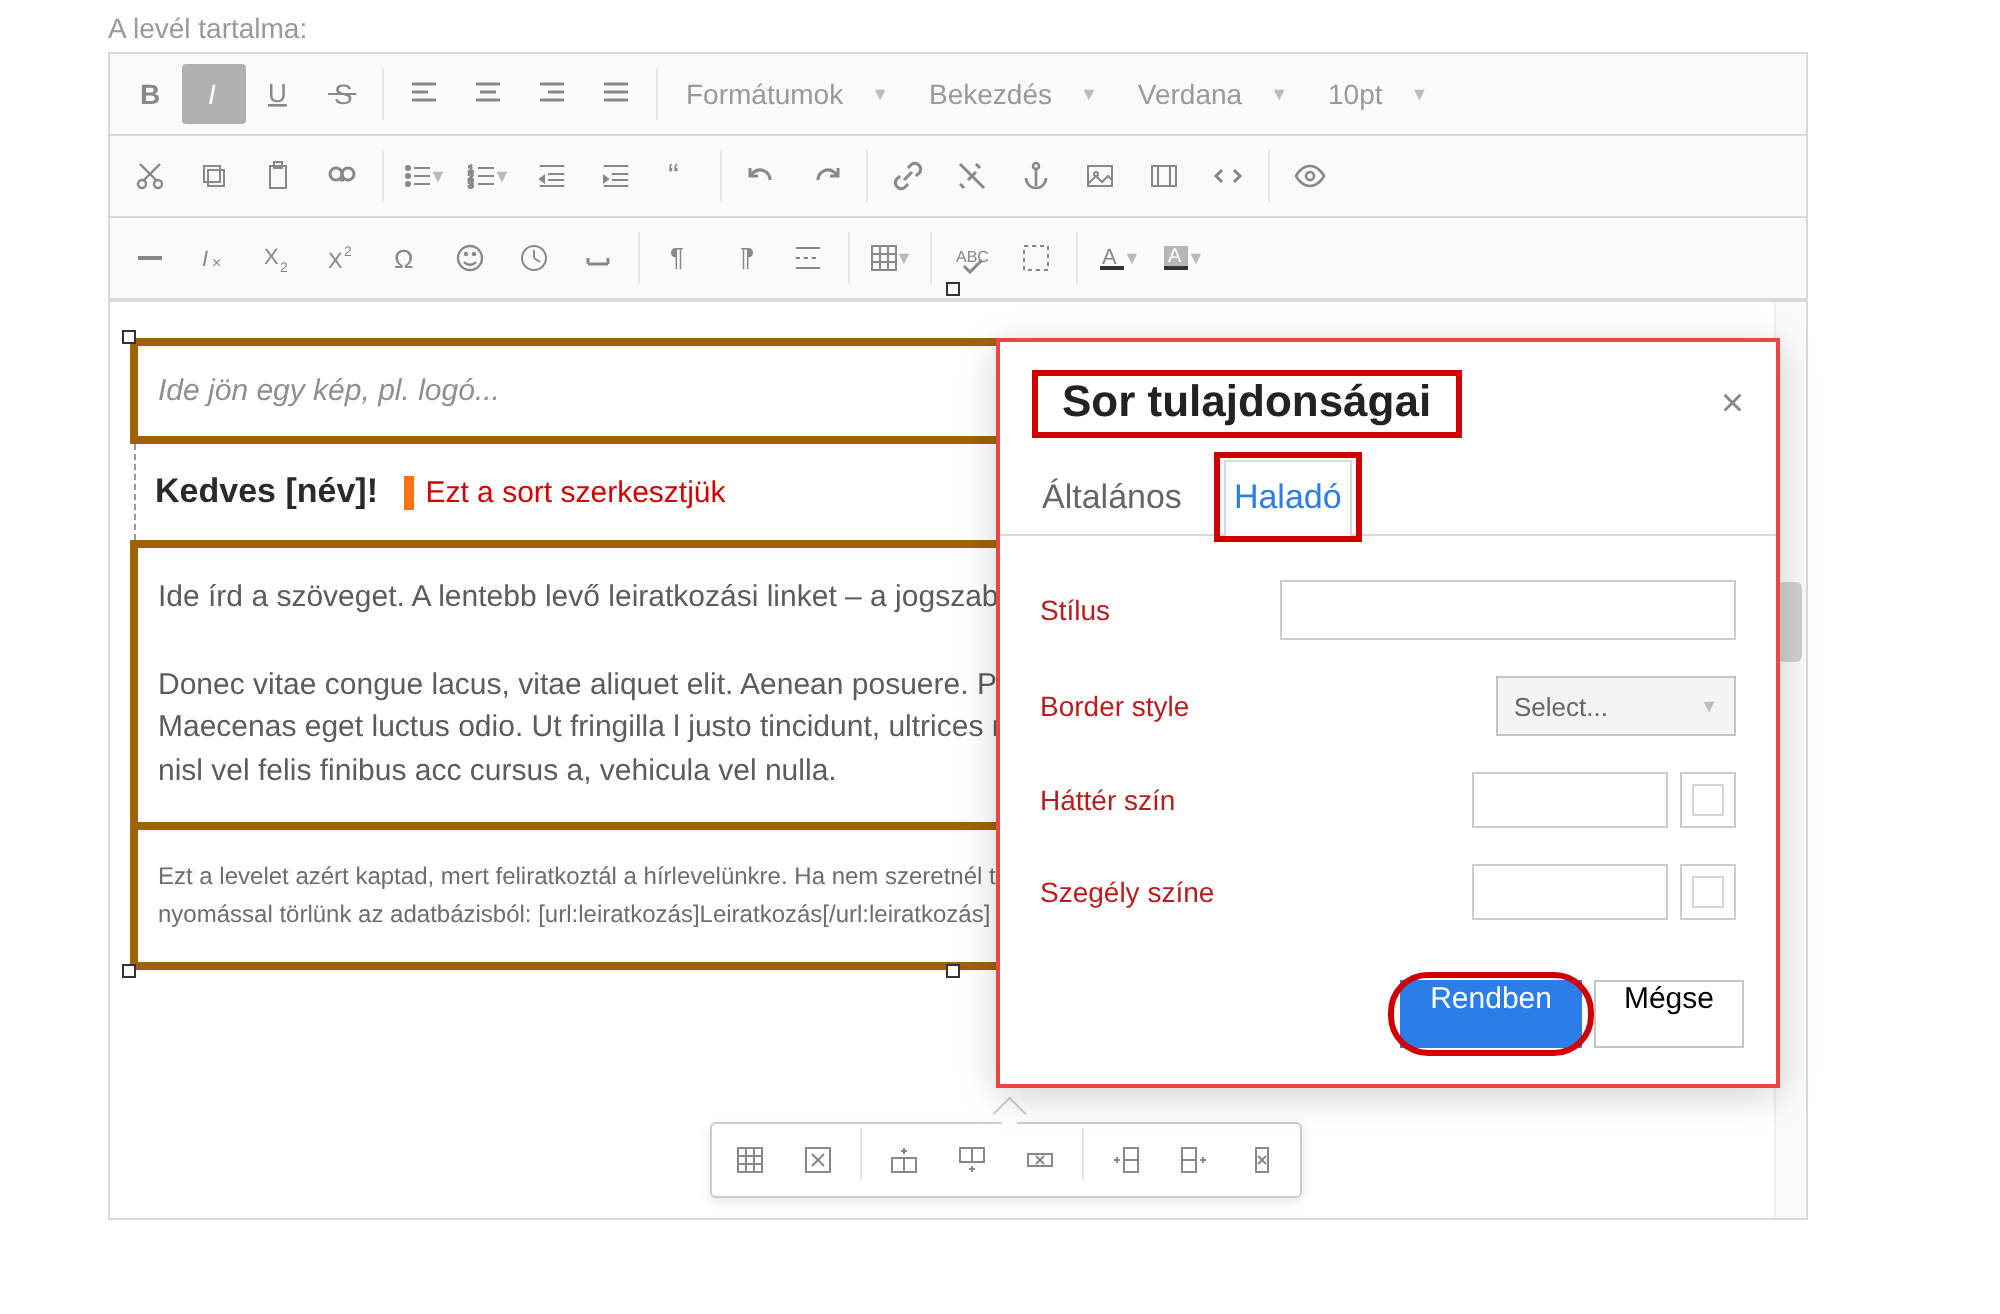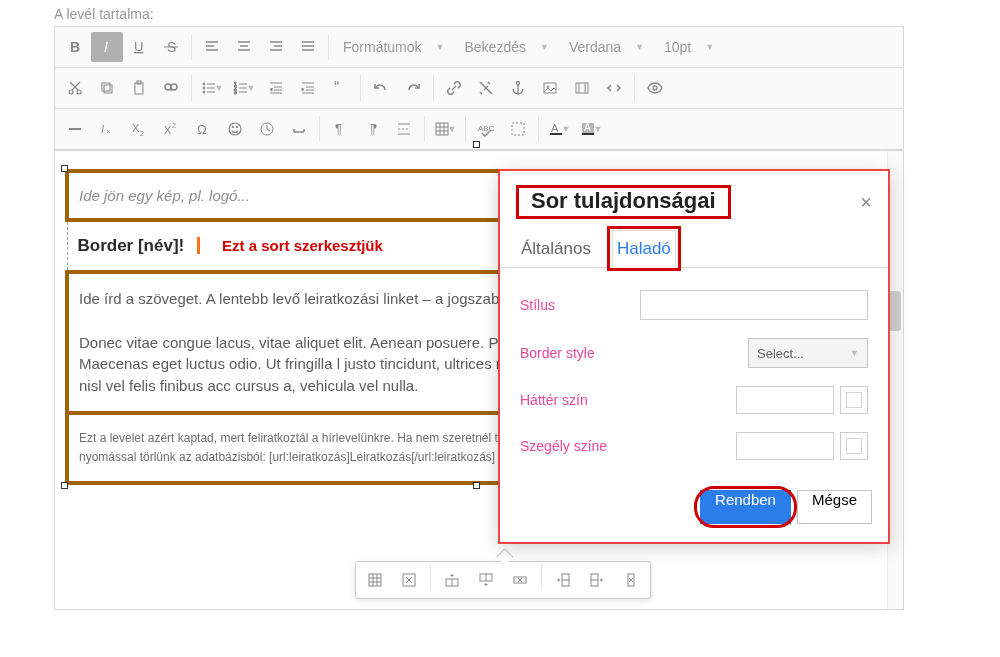--- a/index.html
+++ b/index.html
@@ -19,41 +19,41 @@
 
   .content-area { position: relative; border: 1px solid #d9d9d9; border-top: 1px solid #d9d9d9; background: #fff; min-height: 460px; padding: 18px 10px 10px 10px; }
   .scrollbar-fake { position:absolute; right:0; top:0; bottom:0; width:16px; background:#fafafa; border-left:1px solid #eee; }
   .scroll-thumb { position:absolute; right:2px; width:12px; top:140px; height:40px; background:#cfcfcf; border-radius:3px; }
 
   .email-table { width: 820px; border-collapse: collapse; }
   .email-table td { border: 4px solid #a16207; padding: 14px 10px; vertical-align: top; font-size: 15px; color:#555; }
   td.selected { border: 1px dashed #999; position: relative; }
   td.logo-row { font-style: italic; color:#8f8f8f; }
   td.hdr-row { font-weight: bold; color:#2a2a2a; font-size:17px; }
-  .edit-callout { display:inline-block; border-left:3px solid #f97316; color:#d40000; font-weight:bold; padding-left:22px; margin-left:8px; font-size:15px; }
+  .edit-callout { display:inline-block; border-left:5px solid #f97316; color:#d40000; font-weight:normal; padding-left:6px; margin-left:8px; font-size:15px; }
   td.body-row { line-height:1.45; font-size:15px; color:#5c5c5c; }
   td.footer-row { font-size:12px; color:#6d6d6d; line-height:1.6; }
   .handle { position:absolute; width:7px; height:7px; background:#fff; border:1px solid #333; }
 
   .table-popup { position:absolute; left:300px; bottom:10px; display:flex; background:#fff; border:1px solid #ccc; border-radius:3px; box-shadow:0 2px 6px rgba(0,0,0,.1); padding:2px; }
   .table-popup .tb-btn { width:34px; height:32px; }
   .table-popup .arrow { position:absolute; top:-7px; left:50%; width:12px; height:12px; background:#fff; border-left:1px solid #ccc; border-top:1px solid #ccc; transform: rotate(45deg) translateX(-50%); }
 
   .dialog { position:absolute; left:498px; top:169px; width:392px; background:#fff; border:2px solid #ef4444; box-shadow:0 4px 18px rgba(0,0,0,.18); }
   .dlg-head { display:flex; align-items:center; padding:14px 16px 10px 16px; }
   .dlg-title { font-size:22px; font-weight:bold; color:#222; padding:0 6px; }
   .title-hl { border:3px solid #d00000; display:inline-block; padding:0 6px 2px; }
   .dlg-close { margin-left:auto; color:#888; cursor:pointer; font-size:20px; font-weight:300; }
   .dlg-tabs { display:flex; padding:0 16px; gap:16px; border-bottom:1px solid #d9d9d9; }
   .dlg-tab { padding:8px 4px 9px; color:#666; font-size:17px; cursor:pointer; border:1px solid transparent; border-bottom:none; position:relative; top:1px; }
   .dlg-tab.active { border-color:#d9d9d9; background:#fff; color:#2b7de9; }
   .tab-hl { position:absolute; left:-6px; right:-6px; top:-5px; bottom:-3px; border:3px solid #d00000; }
   .dlg-body { padding:14px 20px 6px 20px; }
   .dlg-row { display:flex; align-items:center; margin:8px 0 18px 0; }
-  .dlg-label { flex: 0 0 120px; color:#ec4899; font-size:14px; }
+  .dlg-label { flex: 0 0 120px; color:#b91c1c; font-size:14px; }
   .dlg-input { flex:1; height:30px; border:1px solid #ccc; padding:0 6px; font-size:13px; }
   .dlg-select { flex:0 0 120px; height:30px; border:1px solid #c5c5c5; background:#f4f4f4; display:flex; align-items:center; justify-content:space-between; padding:0 8px; font-size:13px; color:#666; }
   .color-box { width:98px; height:28px; border:1px solid #ccc; margin-right:6px; }
   .swatch { width:28px; height:28px; border:1px solid #ccc; display:flex; align-items:center; justify-content:center; }
   .swatch-inner { width:16px; height:16px; border:1px solid #d5d5d5; background:#fff; }
   .dlg-foot { padding:6px 16px 18px; display:flex; justify-content:flex-end; gap:6px; }
   .btn { height:34px; padding:0 14px; font-size:15px; border:1px solid #c5c5c5; background:#fff; cursor:pointer; display:flex; align-items:flex-start; }
   .btn.primary { background:#2b7de9; color:#fff; border-color:#2b7de9; position:relative; }
   .ok-ring { position:absolute; left:-7px; top:-5px; right:-7px; bottom:-5px; border:3px solid #d00000; border-radius:20px; }
 </style>
@@ -397,21 +397,21 @@
     <div style="position:relative;">
       <div class="handle" style="left:-4px; top:-4px;"></div>
       <div class="handle" style="left:408px; top:-28px;"></div>
     <table class="email-table">
       <tbody>
             <tr>
               <td class="logo-row">Ide jön egy kép, pl. logó...</td>
             </tr>
       <tr>
               <td class="hdr-row selected">
-        <span>Border [név]!</span>
+        <span>Kedves [név]!</span>
         <span class="edit-callout">Ezt a sort szerkesztjük</span>
       </td>
             </tr>
       <tr>
               <td class="body-row">
         <span>Ide írd a szöveget. A lentebb levő leiratkozási linket – a jogszabályok szerint kötelező is feltüntetni a hírleve…</span><br><br>
         <span>Donec vitae congue lacus, vitae aliquet elit. Aenean posuere. Proin vel sem magna. Pellentesque diam t eget turpis. Maecenas eget luctus odio. Ut fringilla l justo tincidunt, ultrices nulla vitae, blandit ipsum. P tortor hendrerit a. Donec in nisl vel felis finibus acc cursus a, vehicula vel nulla.</span>
       </td>
             </tr>
       <tr>

